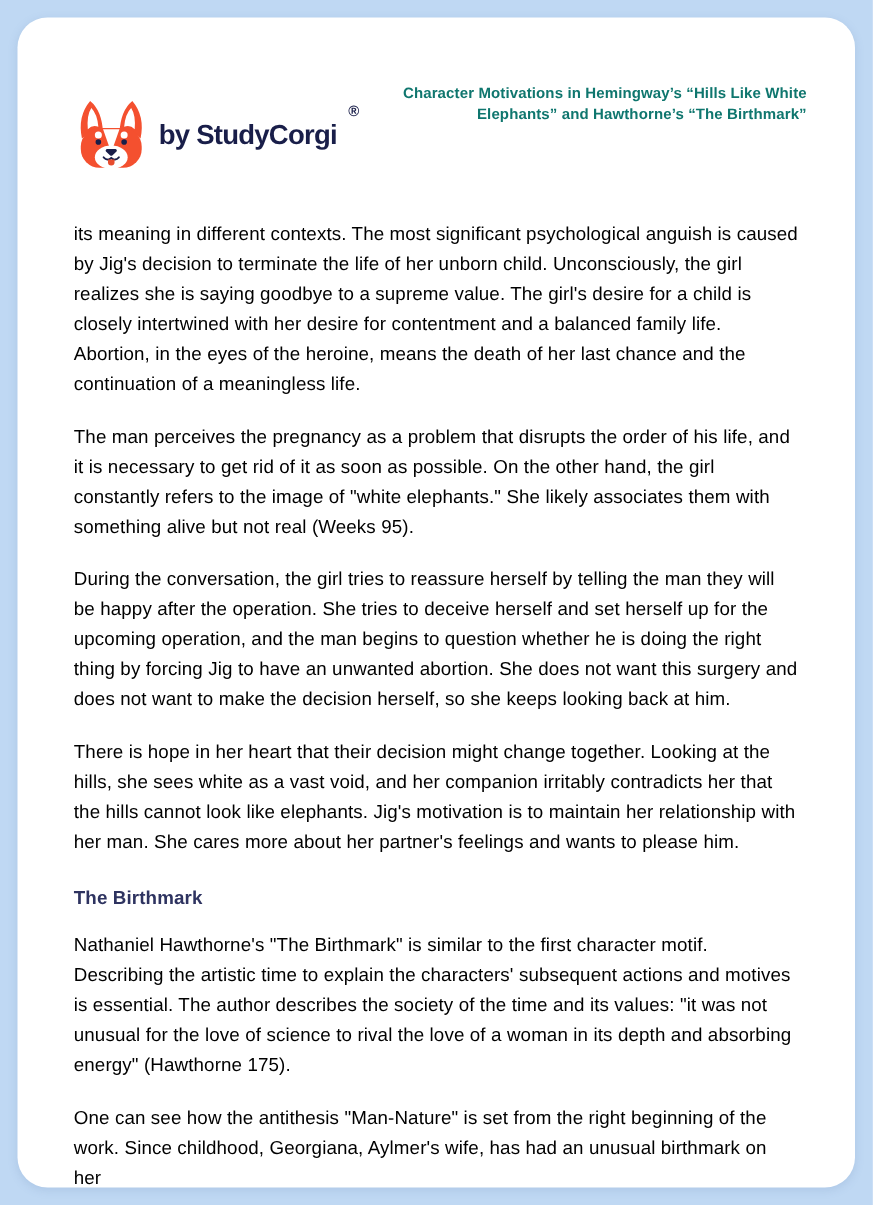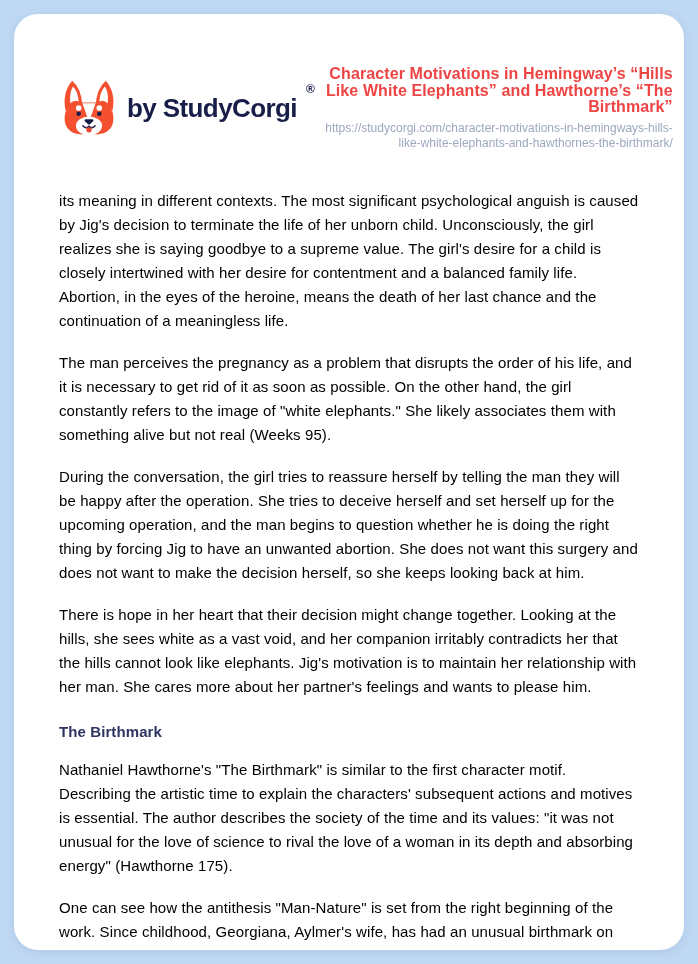--- a/index.html
+++ b/index.html
@@ -32,43 +32,43 @@
     padding-top: 52px;
   }
   .brand {
     display: flex;
     align-items: center;
     gap: 8px;
     margin-top: 12px;
   }
   .brand svg { width: 60px; height: 60px; display: block; }
   .brand-name {
-    font-size: 26px;
+    font-size: 22px;
     font-weight: 800;
     color: #191E49;
     letter-spacing: -0.6px;
     white-space: nowrap;
   }
   .reg-mark {
     font-size: 12px;
     font-weight: 700;
     color: #191E49;
     align-self: flex-start;
     margin-top: 4px;
     margin-left: 1px;
   }
   .doc-meta {
     width: 358px;
     text-align: right;
     flex-shrink: 0;
   }
   .doc-title {
-    font-size: 16px;
+    font-size: 12px;
     font-weight: 700;
-    color: #ef4444;
+    color: #0f766e;
     line-height: 16.5px;
     letter-spacing: 0.1px;
   }
   .doc-url {
     display: block;
     margin-top: 5px;
     font-size: 12px;
     color: #9DA7BE;
     line-height: 15px;
     text-decoration: none;
@@ -126,21 +126,20 @@
 
               <path d="M29.2 52.8 h5.6 v2.4 a2.8 2.8 0 0 1 -5.6 0 Z" fill="#E74C2E"></path>
             </svg>
           </span>
           <span class="brand-name">by StudyCorgi</span>
           <span class="reg-mark">®</span>
         </div>
 
         <div class="doc-meta">
           <div class="doc-title">Character Motivations in Hemingway’s “Hills Like White Elephants” and Hawthorne’s “The Birthmark”</div>
-          <a class="doc-url" href="#">https://studycorgi.com/character-motivations-in-hemingways-hills-like-white-elephants-and-hawthornes-the-birthmark/</a>
         </div>
       </header>
 
       <main class="doc-body">
         <p class="body-par">its meaning in different contexts. The most significant psychological anguish is caused by Jig's decision to terminate the life of her unborn child. Unconsciously, the girl realizes she is saying goodbye to a supreme value. The girl's desire for a child is closely intertwined with her desire for contentment and a balanced family life. Abortion, in the eyes of the heroine, means the death of her last chance and the continuation of a meaningless life.</p>
         <p class="body-par">The man perceives the pregnancy as a problem that disrupts the order of his life, and it is necessary to get rid of it as soon as possible. On the other hand, the girl constantly refers to the image of "white elephants." She likely associates them with something alive but not real (Weeks 95).</p>
         <p class="body-par">During the conversation, the girl tries to reassure herself by telling the man they will be happy after the operation. She tries to deceive herself and set herself up for the upcoming operation, and the man begins to question whether he is doing the right thing by forcing Jig to have an unwanted abortion. She does not want this surgery and does not want to make the decision herself, so she keeps looking back at him.</p>
         <p class="body-par">There is hope in her heart that their decision might change together. Looking at the hills, she sees white as a vast void, and her companion irritably contradicts her that the hills cannot look like elephants. Jig's motivation is to maintain her relationship with her man. She cares more about her partner's feelings and wants to please him.</p>
         <h2 class="section-heading">The Birthmark</h2>
         <p class="body-par">Nathaniel Hawthorne's "The Birthmark" is similar to the first character motif. Describing the artistic time to explain the characters' subsequent actions and motives is essential. The author describes the society of the time and its values: "it was not unusual for the love of science to rival the love of a woman in its depth and absorbing energy" (Hawthorne 175).</p>

